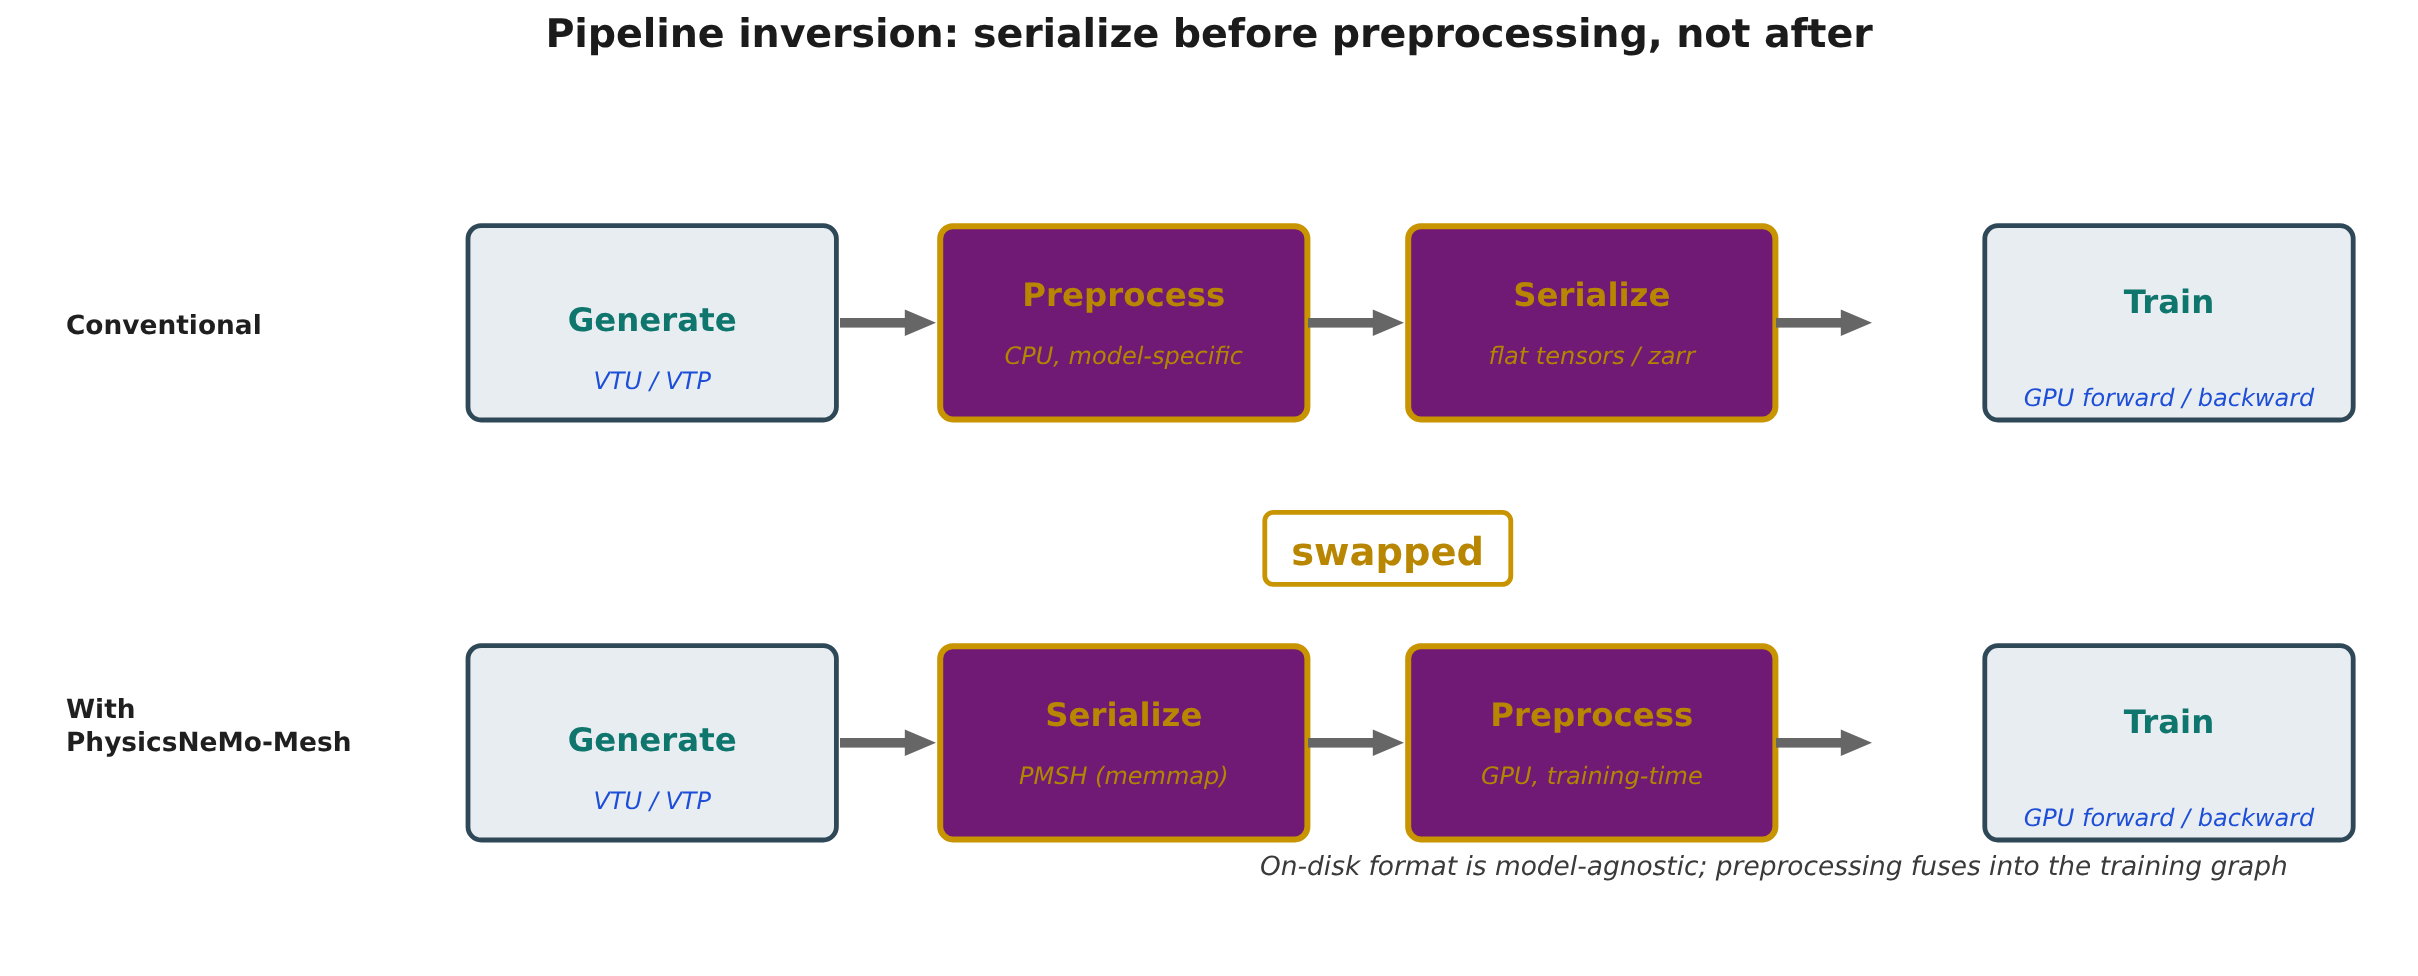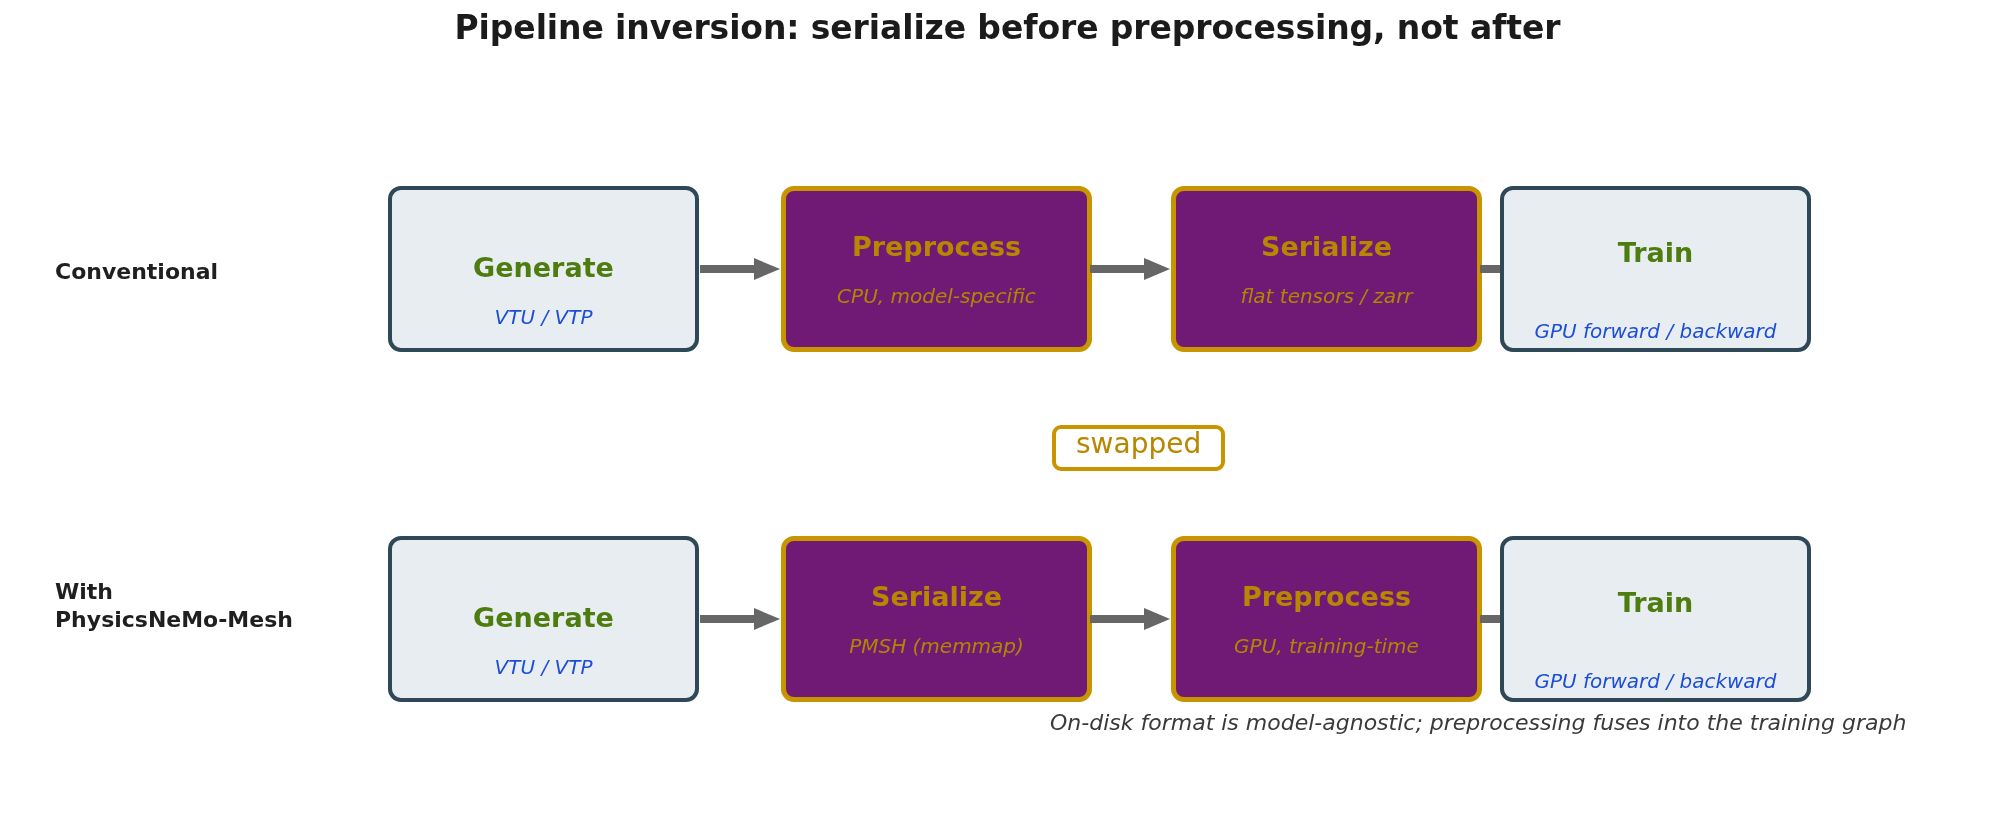--- a/index.html
+++ b/index.html
@@ -70,36 +70,36 @@
   .stage .stage-sub {
     font-size: 20px;
     font-style: italic;
     line-height: 1;
   }
 
   .stage.blue {
     background: #e8edf1;
     border: 4px solid #2f4858;
   }
-  .stage.blue .stage-title { color: #4d7c0f; margin-top: 42px; }
+  .stage.blue .stage-title { color: #0f766e; margin-top: 42px; }
   .stage.blue .stage-sub   { color: #1d4ed8; }
 
   .stage.gold {
     background: #701a75;
     border: 5px solid #c89400;
   }
   .stage.gold .stage-title { color: #b88600; }
   .stage.gold .stage-sub   { color: #b08700; }
 
   
   .r1-box { top: 186px; }
   .c1 { left: 388px; }
   .c2 { left: 781px; }
   .c3 { left: 1171px; }
-  .c4 { left: 1500px; gap: 29px; }
+  .c4 { left: 1652px; gap: 29px; }
 
   
   .r2-box { top: 536px; }
 
   
   .arrow {
     position: absolute;
     height: 22px;
     width: 82px;
   }
@@ -137,26 +137,26 @@
   }
   .note.n1 { left: 1159px; top: 363px; }
   .note.n2 { left: 1050px; top: 710px; }
 
   
   .badge {
     position: absolute;
     left: 1052px;
     top: 425px;
     box-sizing: border-box;
-    padding: 1px 20px 9px 20px;
+    padding: 15px 20px 9px 20px;
     border: 4px solid #c89400;
     border-radius: 9px;
     background: #ffffff;
-    font-size: 28px;
-    font-weight: normal;
+    font-size: 32px;
+    font-weight: bold;
     color: #b88600;
     line-height: 1;
   }
 </style>
 </head>
 <body>
 
 <div class="canvas">
 
   <div class="title">Pipeline inversion: serialize before preprocessing, not after</div>

